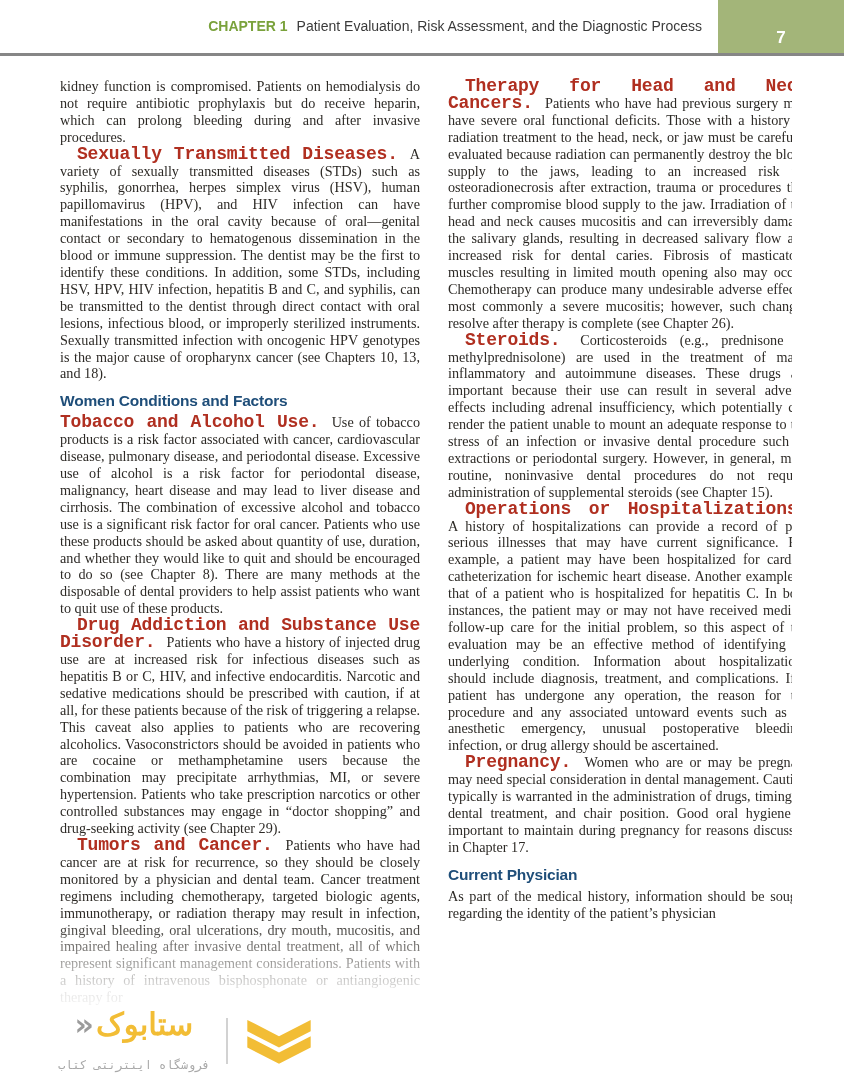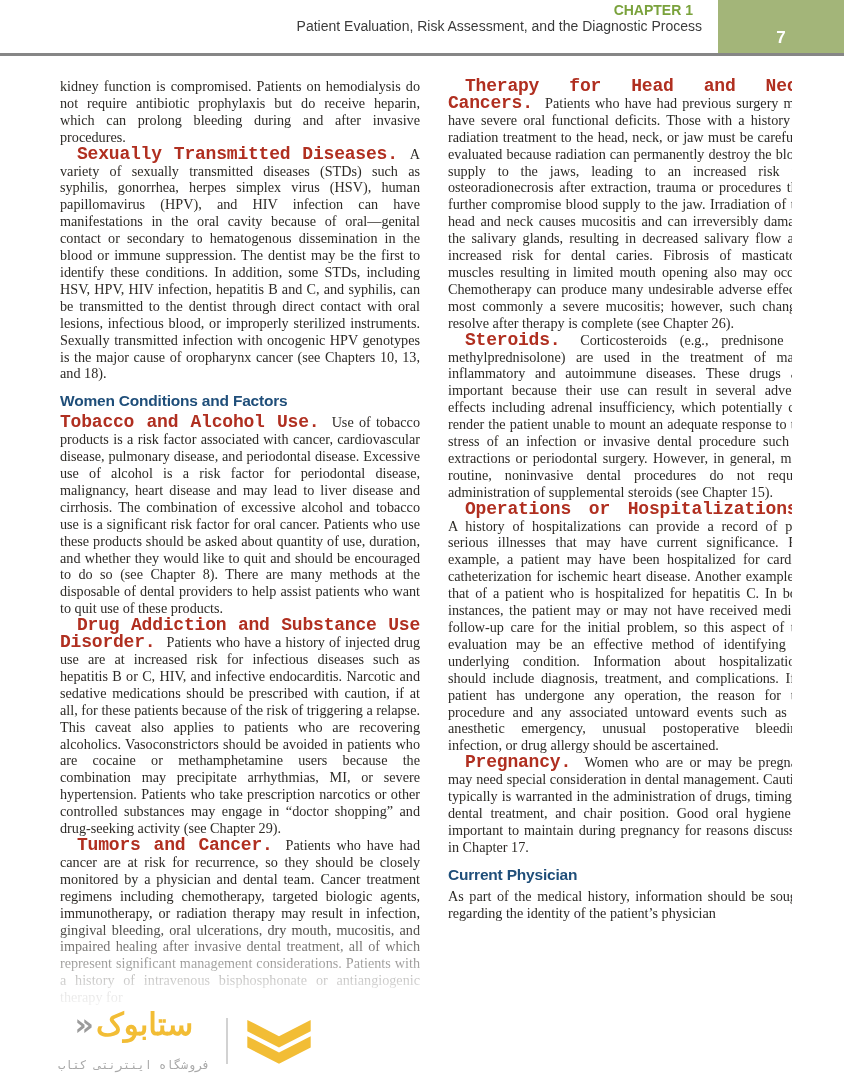--- a/index.html
+++ b/index.html
@@ -13,21 +13,21 @@
     background:#a3b579;display:flex;align-items:flex-end;justify-content:center;
   }
   .page-box span{
     font-family:"Liberation Sans",sans-serif;font-weight:bold;
     color:#ffffff;font-size:17px;line-height:1;padding-bottom:7px;
   }
   .header-row{
     position:absolute;top:0;left:0;width:718px;height:41px;
     display:flex;align-items:flex-end;justify-content:flex-end;
     padding:0 16px 7px 0;box-sizing:border-box;
-    font-family:"Liberation Sans",sans-serif;font-size:14px;white-space:nowrap;flex-direction:column;
+    font-family:"Liberation Sans",sans-serif;font-size:14px;white-space:nowrap;
   }
   .chapter-label{color:#7aa23c;font-weight:bold;margin-right:9px;}
   .chapter-title{color:#3b3b3b;}
   .header-rule{
     position:absolute;top:53px;left:0;width:844px;height:3px;background:#868686;
   }
   
   .content{
     position:absolute;top:78px;left:60px;width:732px;height:957px;
     overflow:hidden;display:flex;gap:28px;

